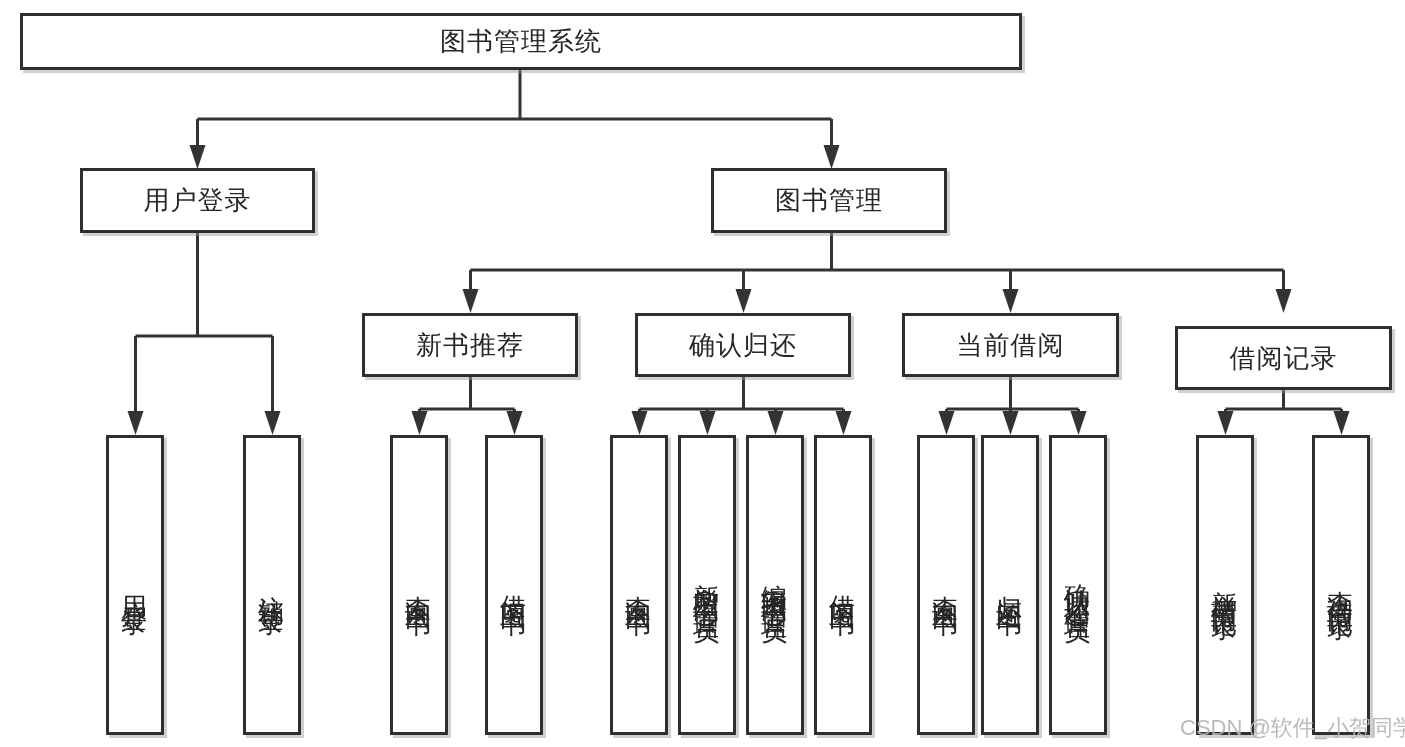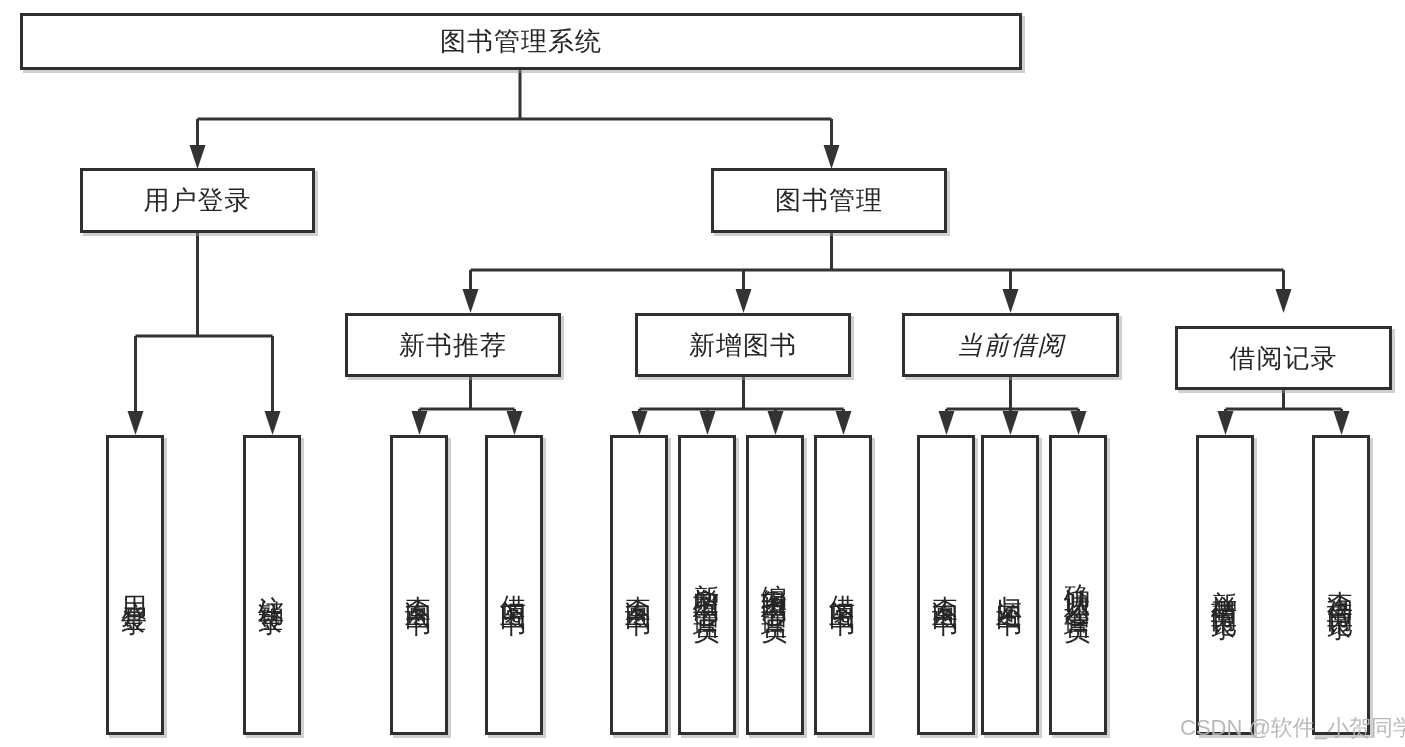--- a/index.html
+++ b/index.html
@@ -86,23 +86,23 @@
       <path d="M1217.5 411 h16 L1225.5 435 z"></path>
       <path d="M1333.5 411 h16 L1341.5 435 z"></path>
     </g>
   </svg>
 
   <div class="node" style="left:20px; top:13px; width:1002px; height:57px;">图书管理系统</div>
 
   <div class="node" style="left:80px; top:168px; width:235px; height:65px;">用户登录</div>
   <div class="node" style="left:711px; top:168px; width:236px; height:65px;text-align:right;">图书管理</div>
 
-  <div class="node" style="left:345px; top:313px; width:216px; height:64px;">新书推荐</div>
-  <div class="node" style="left:635px; top:313px; width:216px; height:64px;">新增图书</div>
-  <div class="node" style="left:902px; top:313px; width:217px; height:64px;font-style:italic;">当前借阅</div>
+  <div class="node" style="left:362px; top:313px; width:216px; height:64px;">新书推荐</div>
+  <div class="node" style="left:635px; top:313px; width:216px; height:64px;">确认归还</div>
+  <div class="node" style="left:902px; top:313px; width:217px; height:64px;">当前借阅</div>
   <div class="node" style="left:1175px; top:326px; width:217px; height:64px;">借阅记录</div>
 
   <div class="node node-v" style="left:106px; top:435px; width:58px; height:300px;">用户登录</div>
   <div class="node node-v" style="left:243px; top:435px; width:58px; height:300px;">注销登录</div>
 
   <div class="node node-v" style="left:390px; top:435px; width:58px; height:300px;">查询图书</div>
   <div class="node node-v" style="left:485px; top:435px; width:58px; height:300px;">借阅图书</div>
 
   <div class="node node-v" style="left:610px; top:435px; width:58px; height:300px;">查询图书</div>
   <div class="node node-v" style="left:678px; top:435px; width:58px; height:300px;">新增图书（管理员）</div>

